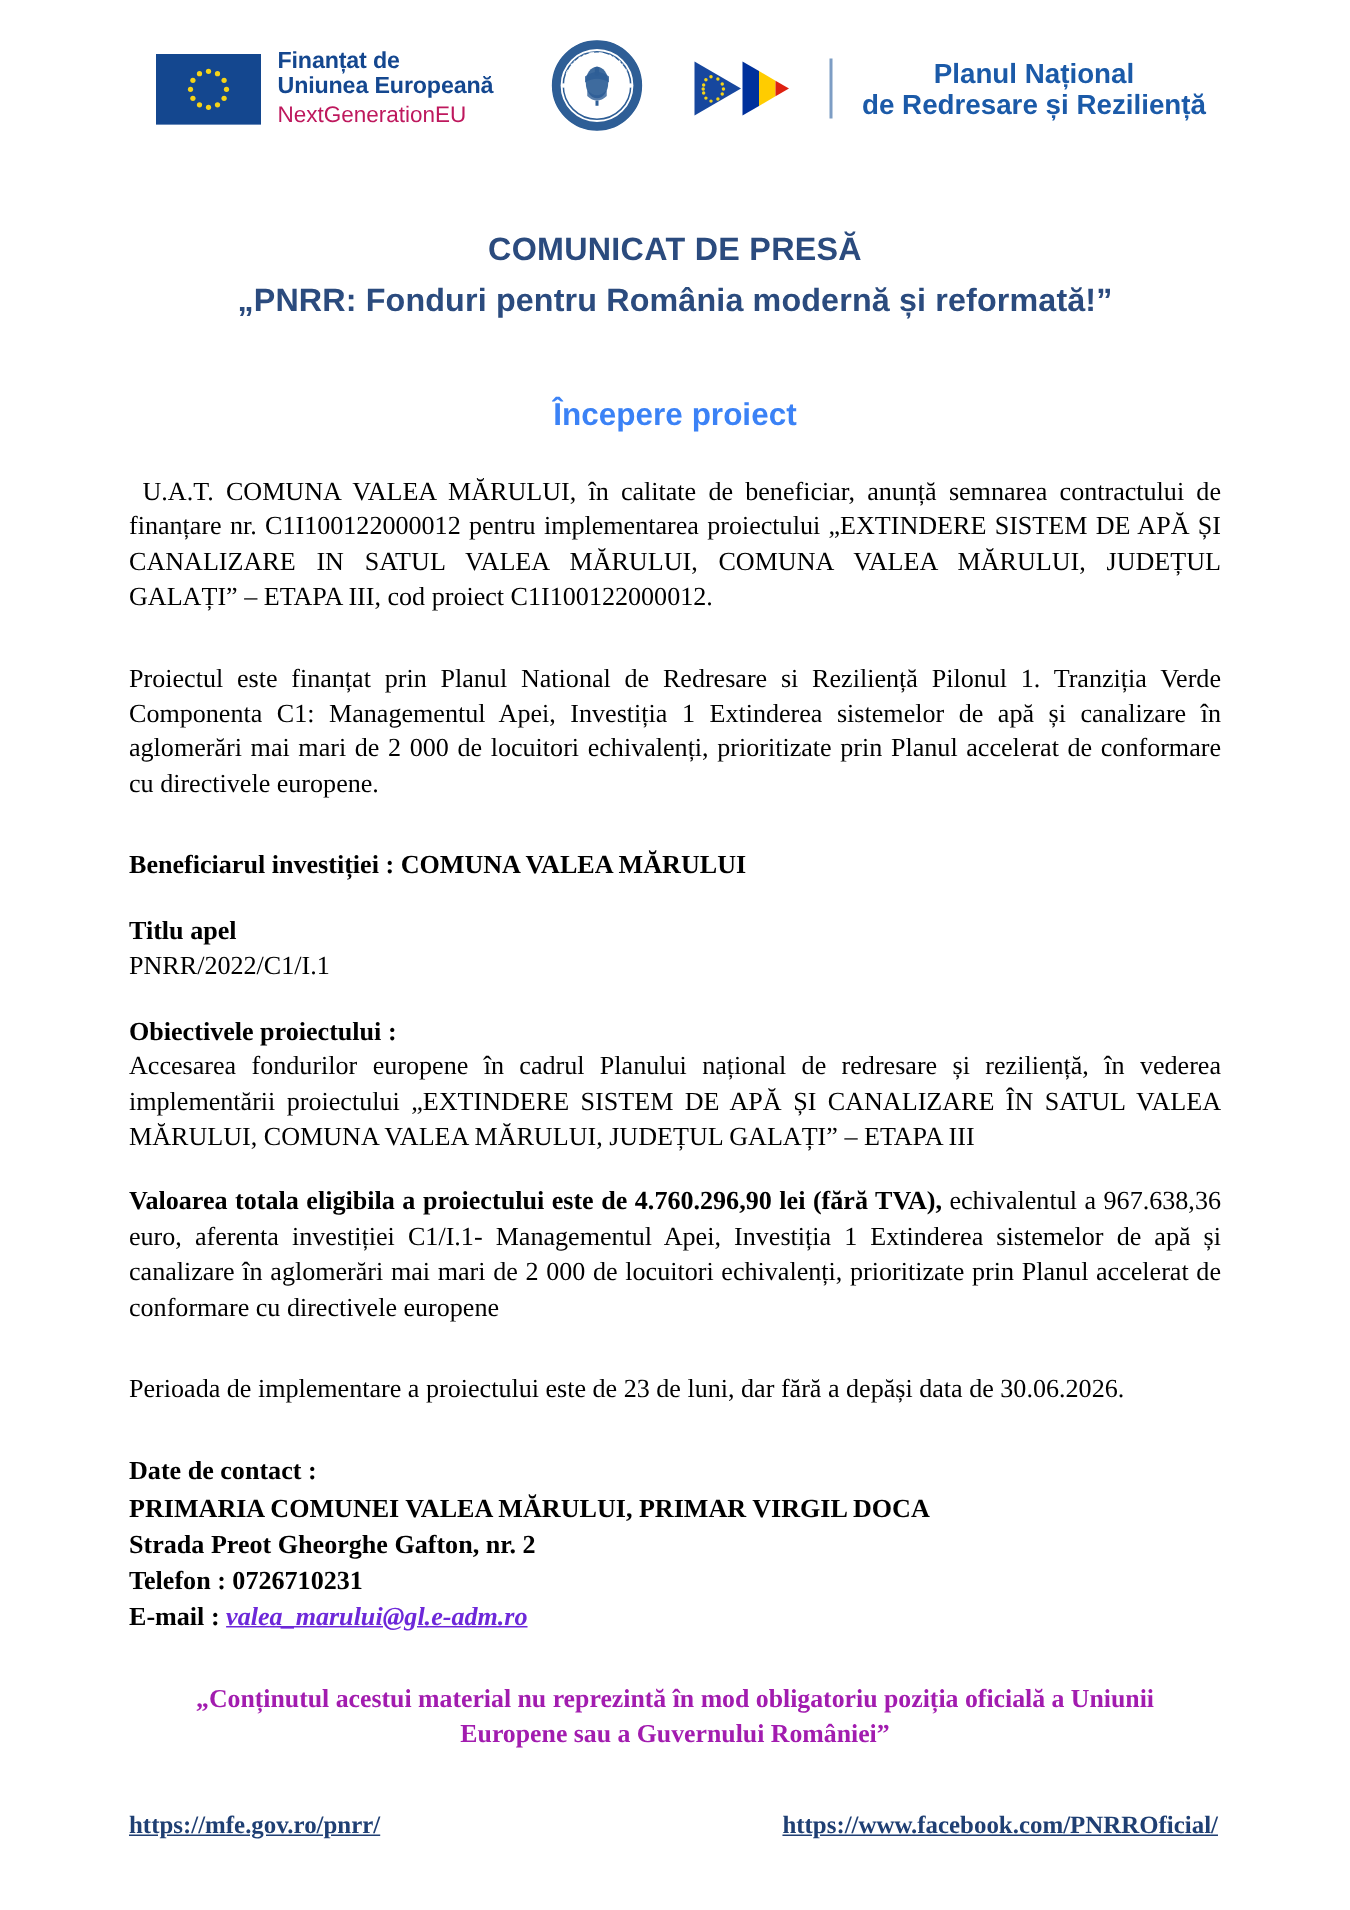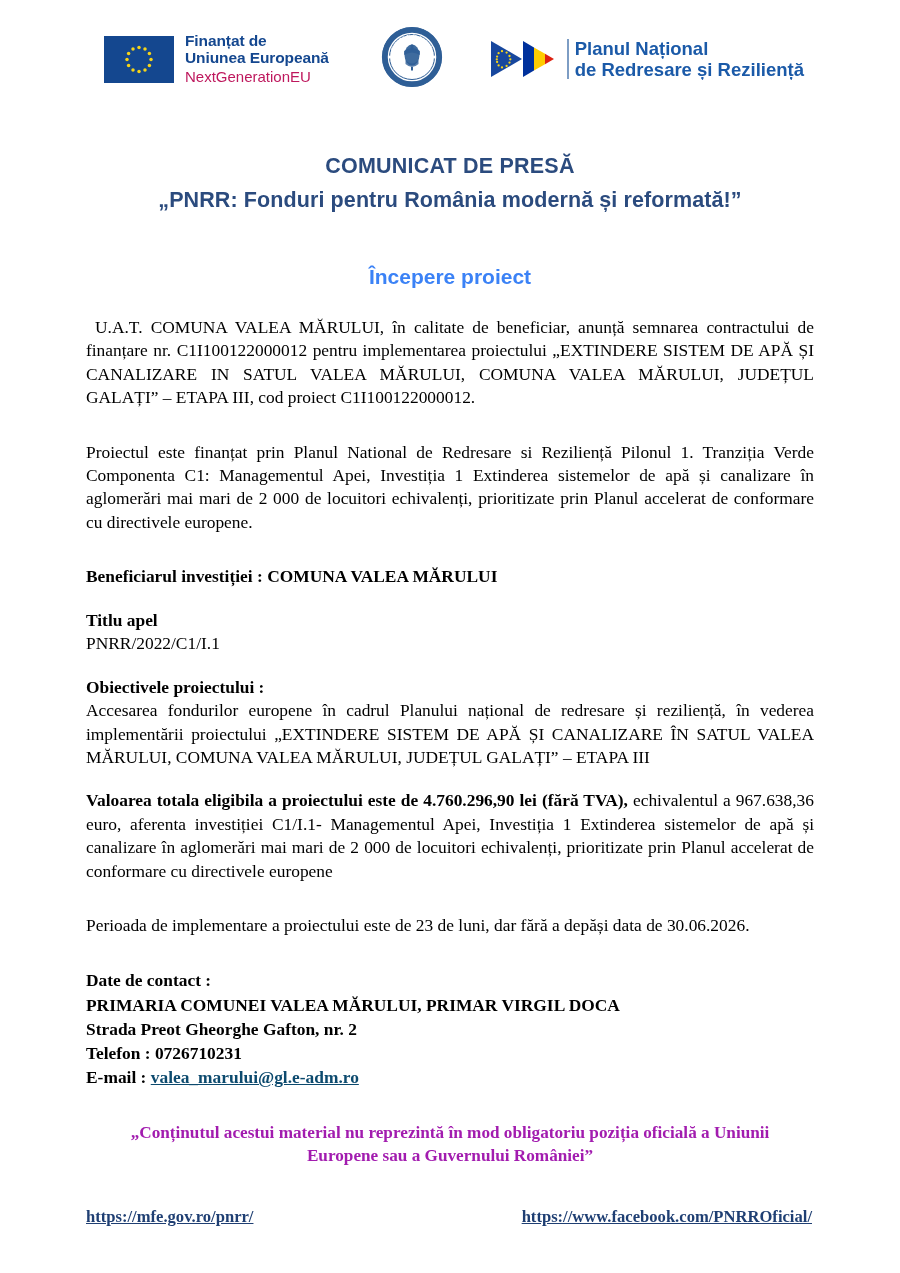--- a/index.html
+++ b/index.html
@@ -65,21 +65,22 @@
     font-size: 15px;
     color: #be185d;
     padding-top: 3px;
   }
 
   .logo-gov { flex: none; margin-left: 6px; }
 
   .logo-pnrr {
     display: flex;
     align-items: center;
-    gap: 6px;
+    gap: 20px;
+    text-align: center;
   }
   .pnrr-text {
     font-family: "Liberation Sans", "DejaVu Sans", sans-serif;
     color: #1B5AA8;
     font-weight: bold;
     font-size: 18.5px;
     line-height: 1.16;
     white-space: nowrap;
   }
   .pnrr-divider {
@@ -137,23 +138,24 @@
   .gap-sm { height: 15px; }
   .gap-md { height: 20px; }
 
   .contact-line {
     margin: 0;
     font-weight: bold;
     font-size: 17.4px;
     line-height: 1.39;
   }
   a.maillink {
-    color: #0c4a6e;
+    color: #6d28d9;
     text-decoration: underline;
     font-weight: bold;
+    font-style: italic;
   }
 
   
   .disclaimer {
     margin-top: 32px;
     text-align: center;
     color: #a21caf;
     font-weight: bold;
     font-size: 17.2px;
     line-height: 1.34;

